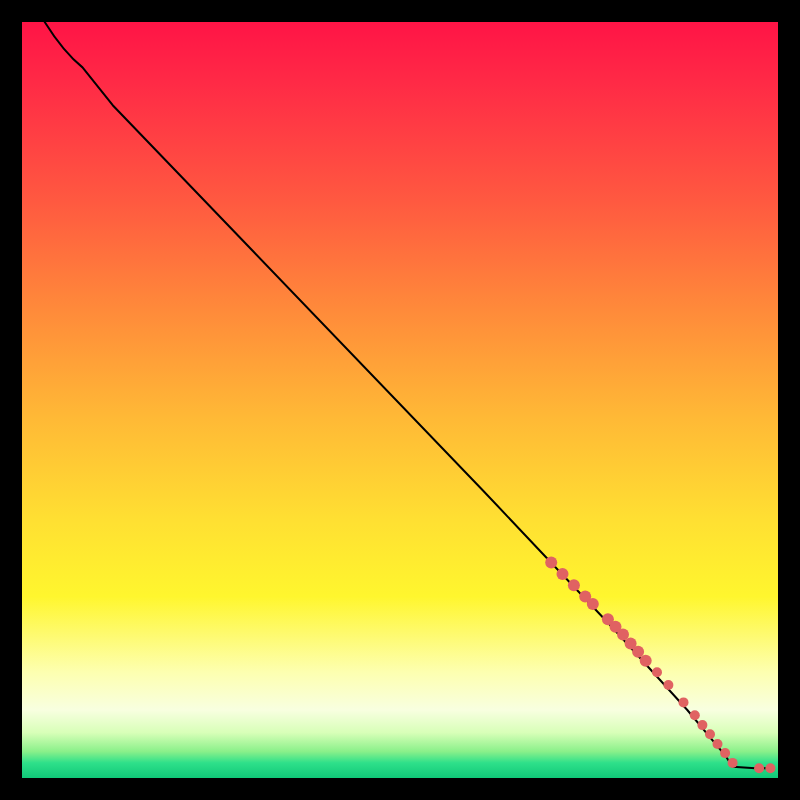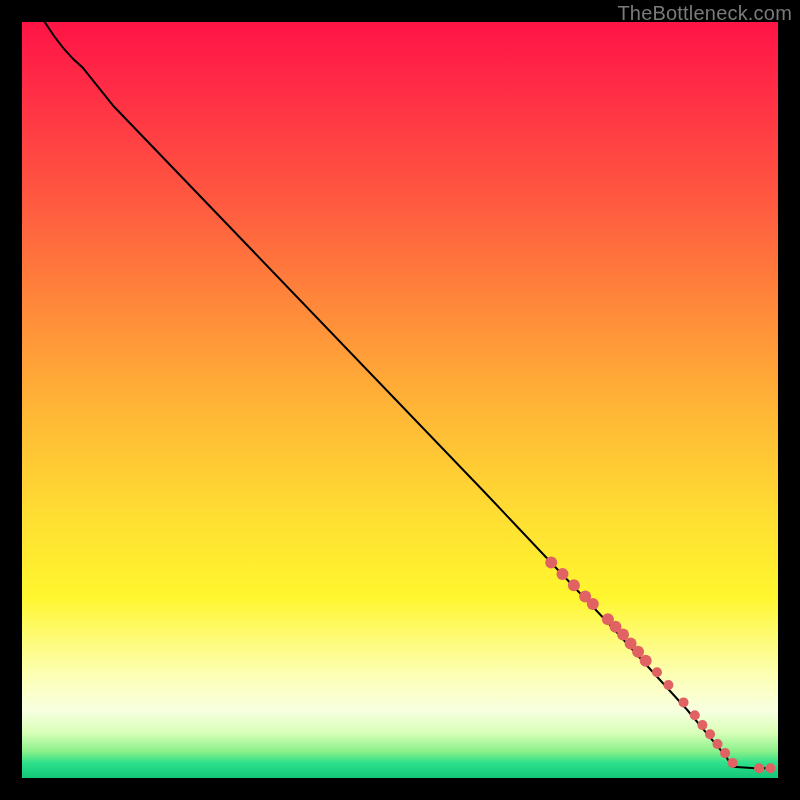--- a/index.html
+++ b/index.html
@@ -68,21 +68,20 @@
     fill: #e06262;
     stroke: none;
   }
 </style>
 </head>
 <body>
 <div class="stage">
 
   <div class="plot-area"></div>
 
-  <div class="watermark">TheBottleneck.com</div>
 
   <svg class="overlay" viewBox="0 0 756 756">
     <g id="curve-group">
         <path d="M 22.7 0.0 Q 41.6 30.2 60.5 45.4 L 90.7 83.2 L 461.2 468.7 L 589.7 604.8 L 665.3 688.0 L 703.1 733.3 L 710.6 744.7 L 733.3 746.2 L 748.4 746.2" class="curve"></path>
       </g>
     <g id="marker-group">
         <circle cx="529.2" cy="540.5" r="6" class="marker"></circle>
         <circle cx="540.5" cy="551.9" r="6" class="marker"></circle>
         <circle cx="551.9" cy="563.2" r="6" class="marker"></circle>
         <circle cx="563.2" cy="574.6" r="6" class="marker"></circle>

